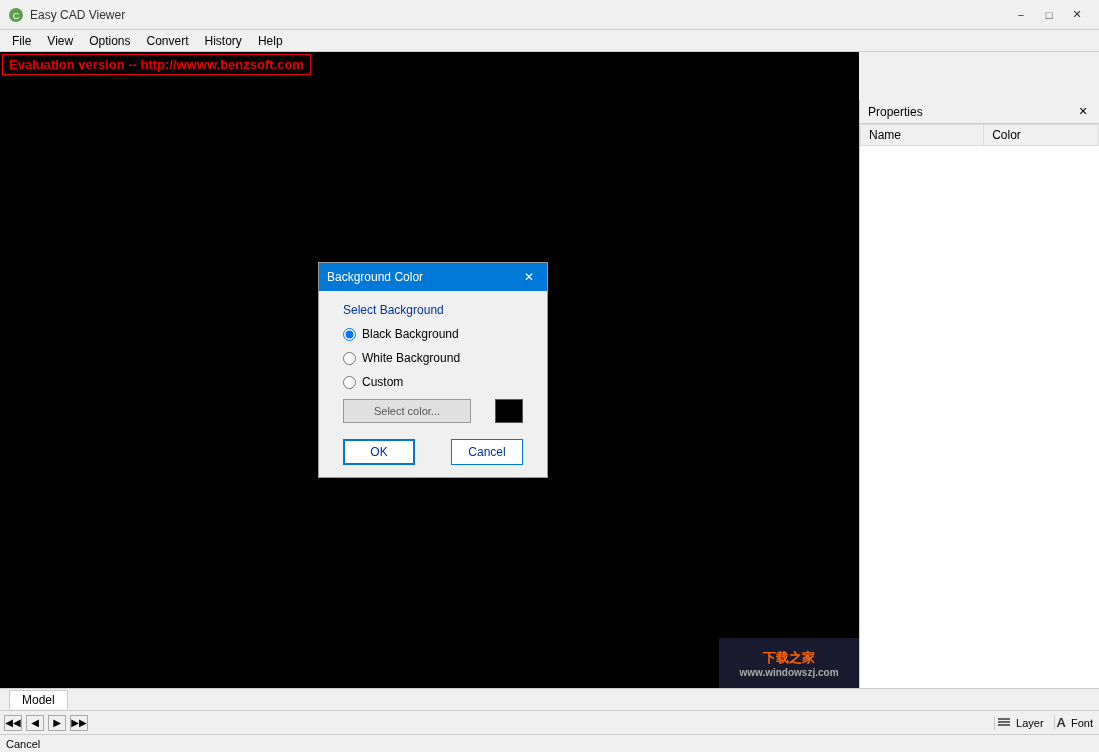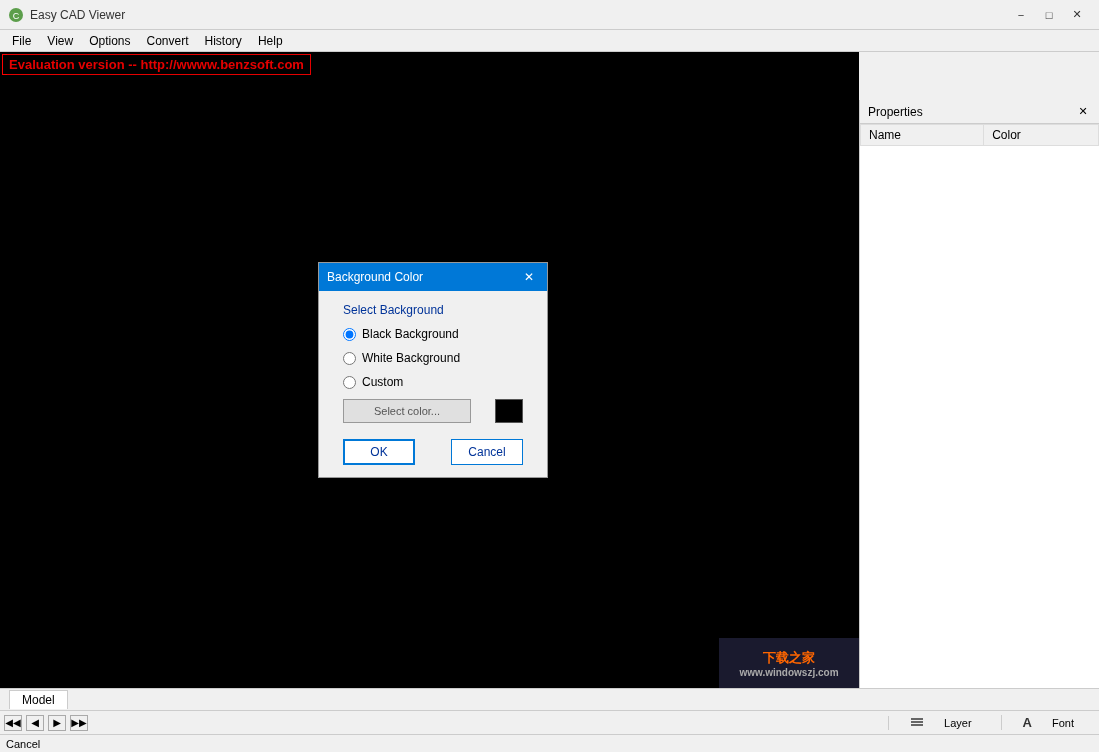--- a/index.html
+++ b/index.html
@@ -192,22 +192,22 @@
     .bottom-right {
       margin-left: auto;
       display: flex;
       align-items: center;
       gap: 8px;
       font-size: 11px;
     }
     .bottom-right-item {
       display: flex;
       align-items: center;
-      gap: 20px;
-      padding: 0 21px;
+      gap: 5px;
+      padding: 0 2px;
       border-left: 1px solid #ccc;
     }
 
     
     .status-bar {
       height: 18px;
       background: #f0f0f0;
       border-top: 1px solid #ccc;
       display: flex;
       align-items: center;

